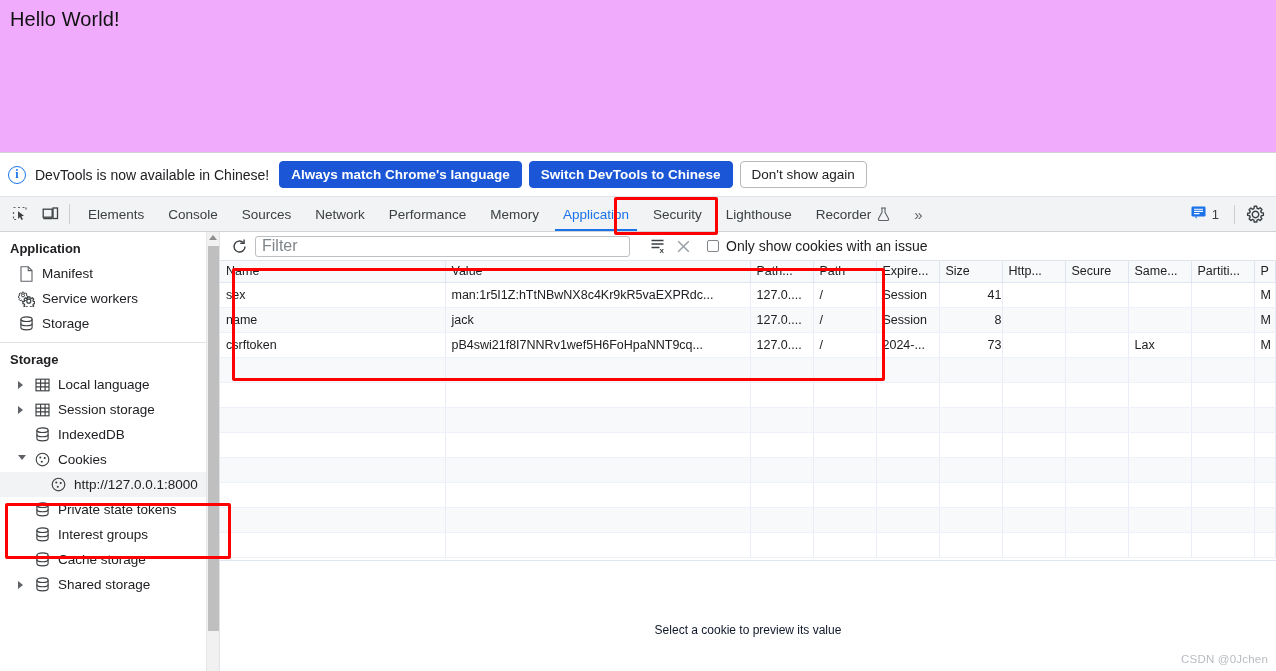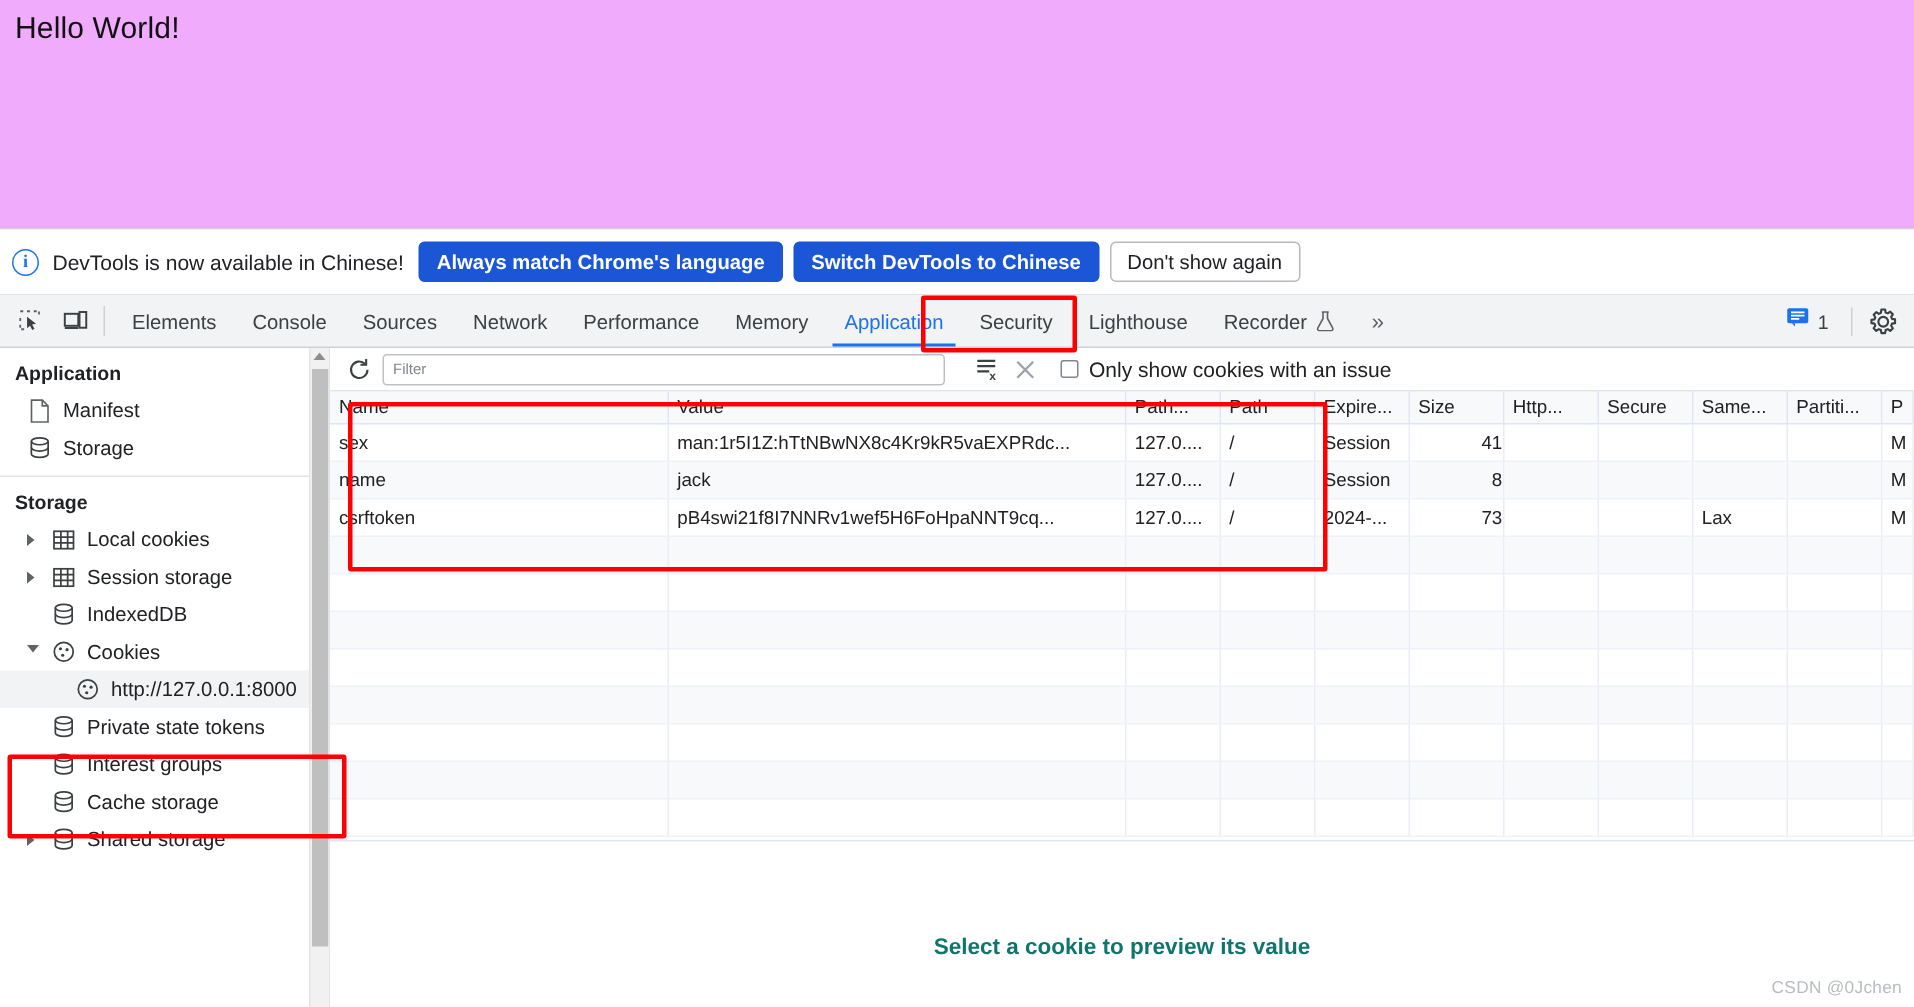--- a/index.html
+++ b/index.html
@@ -145,21 +145,21 @@
   #main { flex: 1; position: relative; background: #ffffff; min-width: 0; }
 
   #cookie-toolbar {
     height: 29px; display: flex; align-items: center;
     padding: 0 8px; border-bottom: 1px solid #e0e3e7;
     background: #ffffff;
   }
   #refresh-btn { width: 22px; height: 22px; display: flex; align-items: center; justify-content: center; cursor: pointer; margin-right: 5px; }
   #filter-input {
     width: 375px; height: 21px; border: 1px solid #bdc1c6; border-radius: 3px;
-    font-size: 10px; padding: 0 6px; color: #202124; outline: none;
+    font-size: 16px; padding: 0 6px; color: #202124; outline: none;
     font-family: "Liberation Sans", sans-serif; background: #fff;
   }
   #filter-input::placeholder { color: #80868b; }
   #clear-filters-btn { width: 25px; display: flex; align-items: center; justify-content: center; cursor: pointer; margin-left: 16px; }
   #delete-btn { width: 24px; display: flex; align-items: center; justify-content: center; cursor: pointer; color: #9aa0a6; font-size: 15px; }
   #issue-check-wrap { display: flex; align-items: center; margin-left: 12px; cursor: pointer; }
   #issue-check {
     width: 12px; height: 12px; border: 1.3px solid #80868b; border-radius: 2px;
     margin-right: 7px; background: #fff; flex: none;
   }
@@ -187,21 +187,21 @@
   td.name-cell { padding-left: 28px; }
   tr.filler td { height: 25px; }
 
   
   #preview-pane {
     position: absolute; left: 0; right: 0; top: 328px; bottom: 0;
     background: #ffffff; border-top: 1px solid #dfe5f2;
     display: flex; align-items: flex-start; justify-content: center;
   }
   #preview-text {
-    margin-top: 62px; font-size: 15px; font-weight: 700; color: #0f766e;
+    margin-top: 62px; font-size: 12px; font-weight: 400; color: #0f172a;
     text-align: center;
   }
 
   
   .redbox { position: absolute; border: 3px solid #fe0000; border-radius: 2px; pointer-events: none; z-index: 40; }
   #redbox-app-tab   { left: 614px; top: 197px; width: 104px; height: 38px; }
   #redbox-table     { left: 232px; top: 268px; width: 653px; height: 113px; }
   #redbox-cookies   { left: 5px;  top: 503px; width: 226px; height: 56px; }
 
   
@@ -293,20 +293,31 @@
       <div class="tree-row">
         <span class="tree-icon">
           <svg width="13" height="16" viewBox="0 0 13 16">
             <path d="M1 .7h7.2L12 4.5V15.3H1z" fill="#fff" stroke="#5f6368" stroke-width="1.1"></path>
             <path d="M8.2 .7v3.9H12" fill="none" stroke="#5f6368" stroke-width="1.1"></path>
           </svg>
         </span>
         <span class="tree-label">Manifest</span>
       </div>
 
+      <div class="tree-row">
+        <span class="tree-icon">
+          <svg width="17" height="16" viewBox="0 0 17 16">
+            <circle cx="5" cy="4.4" r="1.5" fill="none" stroke="#3c4043" stroke-width="1"></circle>
+            <path d="M4.2 1.2h1.6l.2 1 .8.35 1-.6 1.1 1.1-.6 1 .35.8 1 .2v1.6l-1 .2-.35.8.6 1-1.1 1.1-1-.6-.8.35-.2 1H4.2l-.2-1-.8-.35-1 .6L1.1 8.65l.6-1-.35-.8-1-.2V5.05l1-.2.35-.8-.6-1L2.2 1.95l1 .6.8-.35z" fill="none" stroke="#3c4043" stroke-width="1"></path>
+            <circle cx="10.8" cy="10.2" r="2" fill="none" stroke="#3c4043" stroke-width="1.2"></circle>
+            <path d="M9.8 5.8h2l.25 1.3 1 .45 1.25-.78 1.4 1.4-.78 1.25.45 1 1.3.25v2l-1.3.25-.45 1 .78 1.25-1.4 1.4-1.25-.78-1 .45-.25 1.3h-2l-.25-1.3-1-.45-1.25.78-1.4-1.4.78-1.25-.45-1-1.3-.25v-2l1.3-.25.45-1L6.15 8.17l1.4-1.4 1.25.78 1-.45z" fill="none" stroke="#3c4043" stroke-width="1.2"></path>
+          </svg>
+        </span>
+        <span class="tree-label">Service workers</span>
+      </div>
 
       <div class="tree-row">
         <span class="tree-icon">
           <svg width="15" height="15" viewBox="0 0 15 15">
             <ellipse cx="7.5" cy="3.2" rx="5.6" ry="2.3" fill="none" stroke="#3c4043" stroke-width="1.15"></ellipse>
             <path d="M1.9 3.2v8.4c0 1.27 2.5 2.3 5.6 2.3s5.6-1.03 5.6-2.3V3.2" fill="none" stroke="#3c4043" stroke-width="1.15"></path>
             <path d="M1.9 7.4c0 1.27 2.5 2.3 5.6 2.3s5.6-1.03 5.6-2.3" fill="none" stroke="#3c4043" stroke-width="1.15"></path>
           </svg>
         </span>
         <span class="tree-label">Storage</span>
@@ -318,21 +329,21 @@
       <div class="tree-row has-twisty">
         <span class="twisty">
             <i></i>
           </span>
         <span class="tree-icon">
           <svg width="15" height="14" viewBox="0 0 15 14">
             <rect x="1" y="1.2" width="13" height="11.6" fill="none" stroke="#3c4043" stroke-width="1.15"></rect>
             <path d="M1 5.1h13M1 8.9h13M5.6 1.2v11.6M10.1 1.2v11.6" stroke="#3c4043" stroke-width="1.15"></path>
           </svg>
         </span>
-        <span class="tree-label">Local cookies</span>
+        <span class="tree-label">Local language</span>
       </div>
 
       <div class="tree-row has-twisty">
         <span class="twisty">
             <i></i>
           </span>
         <span class="tree-icon">
           <svg width="15" height="14" viewBox="0 0 15 14">
             <rect x="1" y="1.2" width="13" height="11.6" fill="none" stroke="#3c4043" stroke-width="1.15"></rect>
             <path d="M1 5.1h13M1 8.9h13M5.6 1.2v11.6M10.1 1.2v11.6" stroke="#3c4043" stroke-width="1.15"></path>

